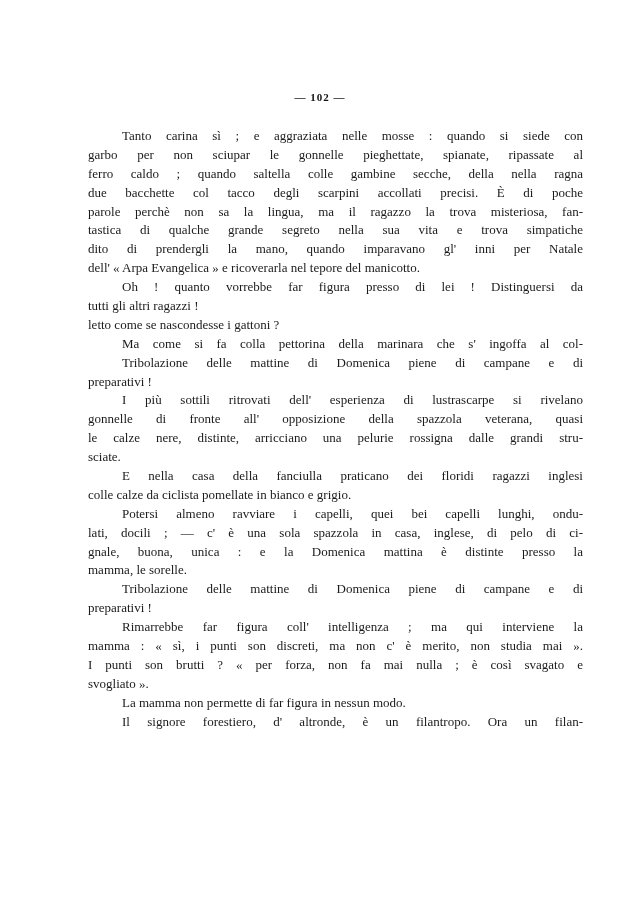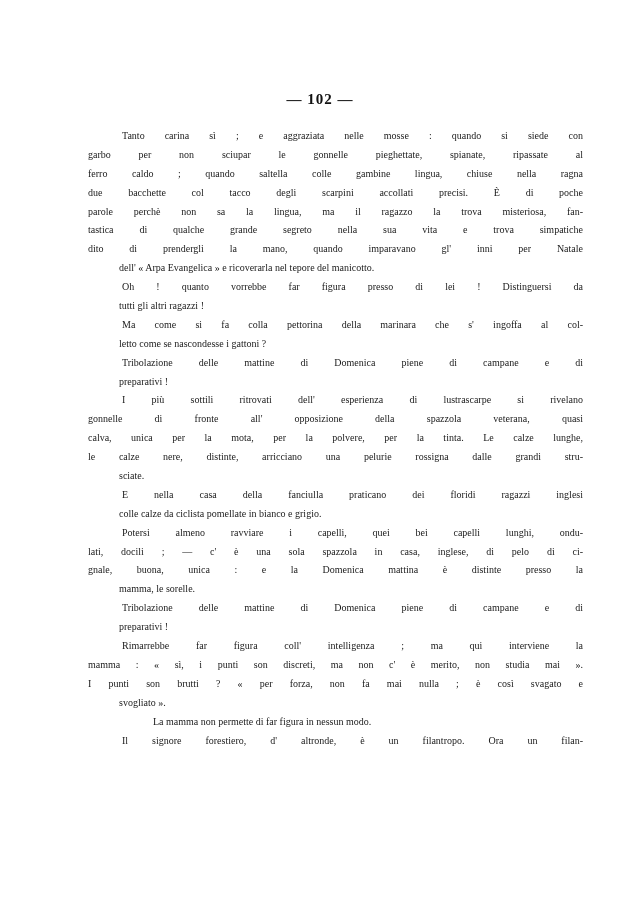--- a/index.html
+++ b/index.html
@@ -2,55 +2,54 @@
 <html><head>
 <meta charset="utf-8">
 <style>
   html, body { margin: 0; padding: 0; }
   body {
     width: 640px; height: 903px; background: #ffffff; position: relative; overflow: hidden;
     font-family: "Liberation Serif", "DejaVu Serif", serif; color: #1a1a1a;
   }
   .page-number {
     position: absolute; top: 91px; left: 0; width: 640px; text-align: center;
-    font-size: 15px; font-weight: bold; letter-spacing: 1px; color: #111;
+    font-size: 11px; font-weight: bold; letter-spacing: 1px; color: #111;
   }
   .text-block {
     position: absolute; left: 88px; top: 127px; width: 495px;
   }
   .line {
-    height: 18.9px; line-height: 18.9px; font-size: 10px;
+    height: 18.9px; line-height: 18.9px; font-size: 13px;
     white-space: nowrap; text-align: justify; text-align-last: justify;
   }
   .line.indent { padding-left: 34px; }
-  .line.last { text-align-last: left; margin-left: 31px; }
+  .line.last { text-align-last: left; }
 </style>
 </head>
 <body>
 
 <div class="page-number">— 102 —</div>
 
 <div class="text-block">
   <div class="line indent">Tanto carina sì ; e aggraziata nelle mosse : quando si siede con</div>
   <div class="line">garbo per non sciupar le gonnelle pieghettate, spianate, ripassate al</div>
-  <div class="line">ferro caldo ; quando saltella colle gambine lingua, chiuse nella ragna</div>
+  <div class="line">ferro caldo ; quando saltella colle gambine secche, della nella ragna</div>
   <div class="line">due bacchette col tacco degli scarpini accollati precisi. È di poche</div>
   <div class="line">parole perchè non sa la lingua, ma il ragazzo la trova misteriosa, fan-</div>
   <div class="line">tastica di qualche grande segreto nella sua vita e trova simpatiche</div>
   <div class="line">dito di prendergli la mano, quando imparavano gl' inni per Natale</div>
   <div class="line last">dell' « Arpa Evangelica » e ricoverarla nel tepore del manicotto.</div>
   <div class="line indent">Oh ! quanto vorrebbe far figura presso di lei ! Distinguersi da</div>
   <div class="line last">tutti gli altri ragazzi !</div>
+  <div class="line last">letto come se nascondesse i gattoni ?</div>
   <div class="line indent">Ma come si fa colla pettorina della marinara che s' ingoffa al col-</div>
-  <div class="line last">letto come se nascondesse i gattoni ?</div>
   <div class="line indent">Tribolazione delle mattine di Domenica piene di campane e di</div>
   <div class="line last">preparativi !</div>
   <div class="line indent">I più sottili ritrovati dell' esperienza di lustrascarpe si rivelano</div>
   <div class="line">gonnelle di fronte all' opposizione della spazzola veterana, quasi</div>
-  <div class="line">calva, unica per la mota, per la polvere, per la tinta. Le calze lunghe,</div>
   <div class="line">le calze nere, distinte, arricciano una pelurie rossigna dalle grandi stru-</div>
   <div class="line last">sciate.</div>
   <div class="line indent">E nella casa della fanciulla praticano dei floridi ragazzi inglesi</div>
   <div class="line last">colle calze da ciclista pomellate in bianco e grigio.</div>
   <div class="line indent">Potersi almeno ravviare i capelli, quei bei capelli lunghi, ondu-</div>
   <div class="line">lati, docili ; — c' è una sola spazzola in casa, inglese, di pelo di ci-</div>
   <div class="line">gnale, buona, unica : e la Domenica mattina è distinte presso la</div>
   <div class="line last">mamma, le sorelle.</div>
   <div class="line indent">Tribolazione delle mattine di Domenica piene di campane e di</div>
   <div class="line last">preparativi !</div>

